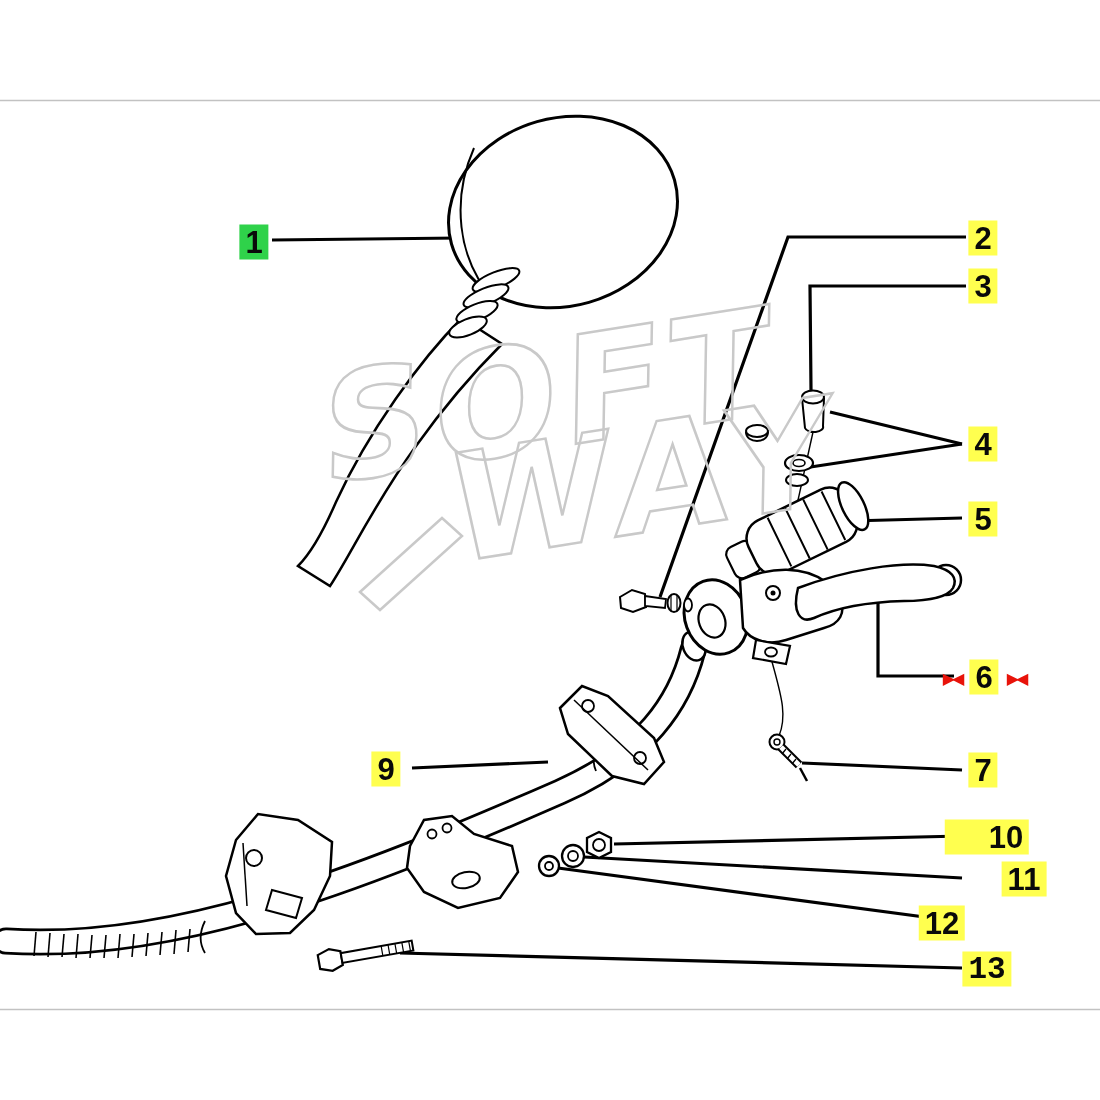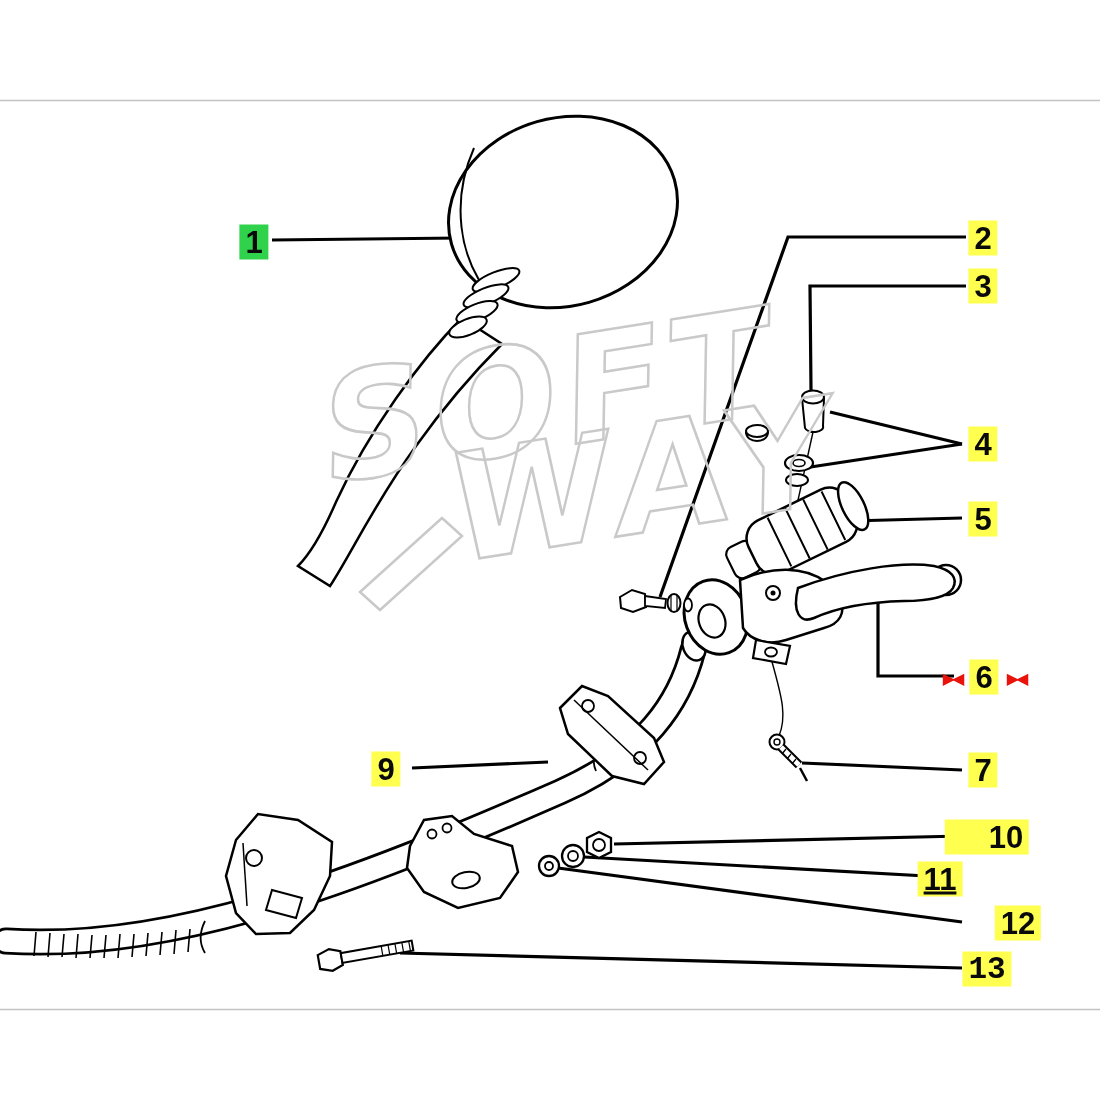--- a/index.html
+++ b/index.html
@@ -19,22 +19,22 @@
   .hl-green{background:#2fd24a;}
   .c1{left:254px;top:242px;}
   .c2{left:983px;top:238px;}
   .c3{left:983px;top:286px;}
   .c4{left:983px;top:444px;}
   .c5{left:983px;top:519px;}
   .c6{left:984px;top:677px;}
   .c7{left:983px;top:770px;}
   .c9{left:386px;top:769px;}
   .c10{left:987px;top:837px;padding-left:44px;}
-  .c11{left:940px;top:879px;text-decoration:underline;}
-  .c12{left:1018px;top:923px;}
+  .c11{left:1024px;top:879px;}
+  .c12{left:942px;top:923px;}
   .c13{left:987px;top:969px;font-family:Liberation Mono, monospace;}
   
   .marker{position:absolute;transform:translate(-50%,-50%);color:#e8130a;font-size:16px;
           letter-spacing:-3px;font-family:"DejaVu Sans",sans-serif;}
   .mL{left:952px;top:678px;}
   .mR{left:1016px;top:678px;}
 </style>
 </head>
 <body>
 

